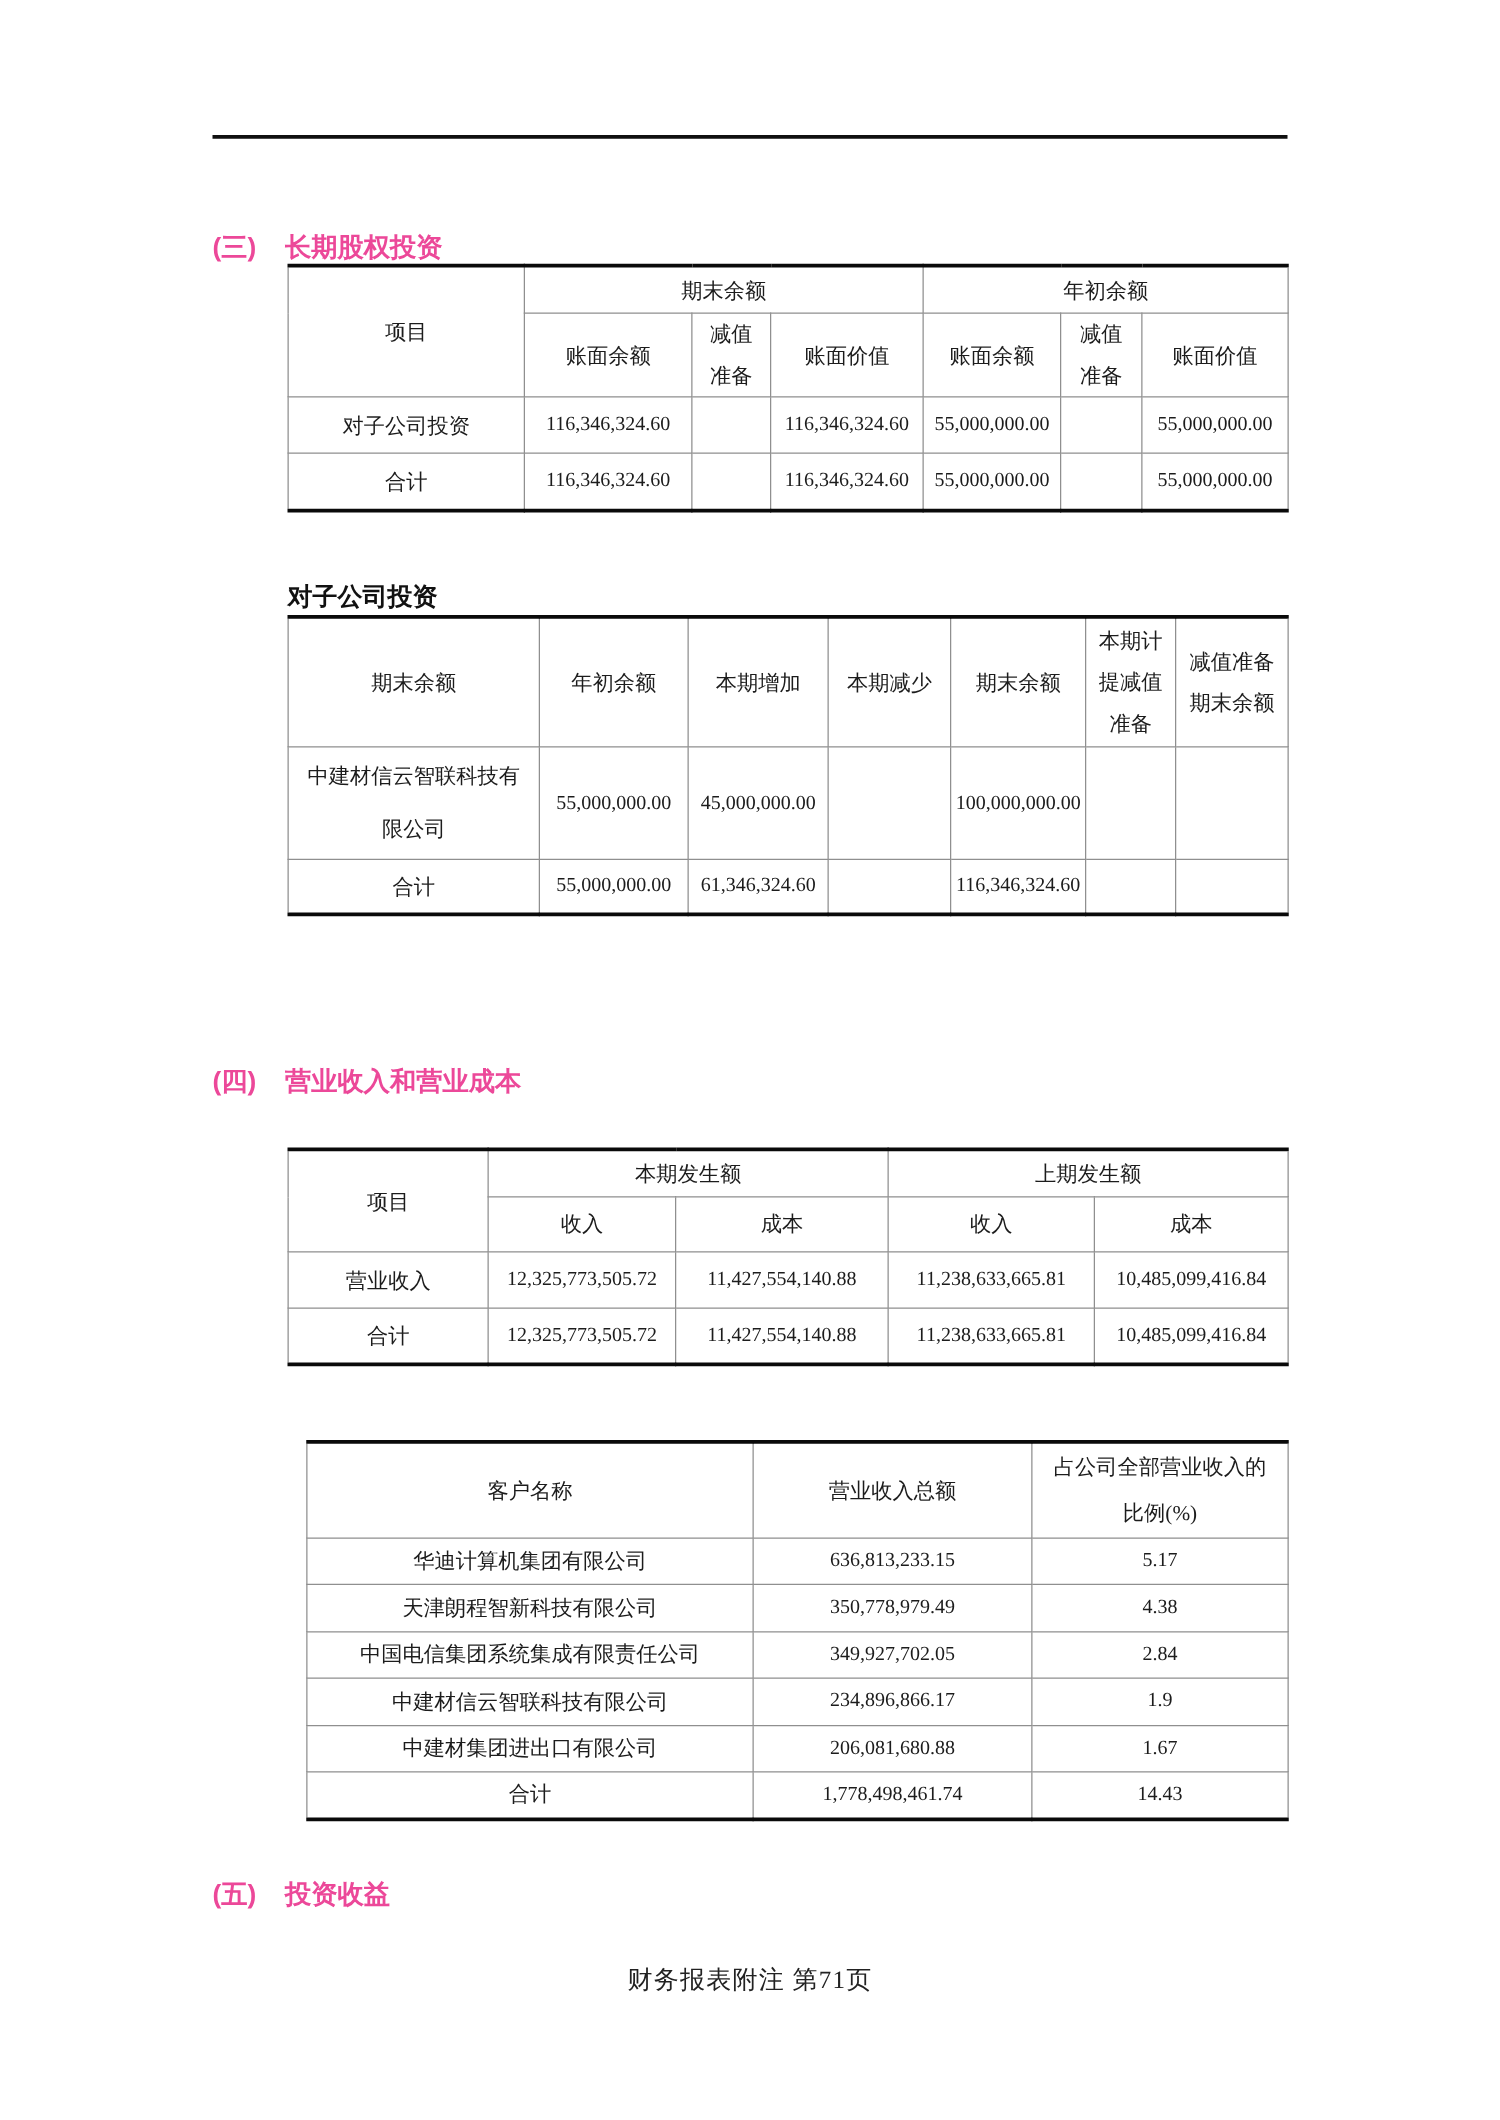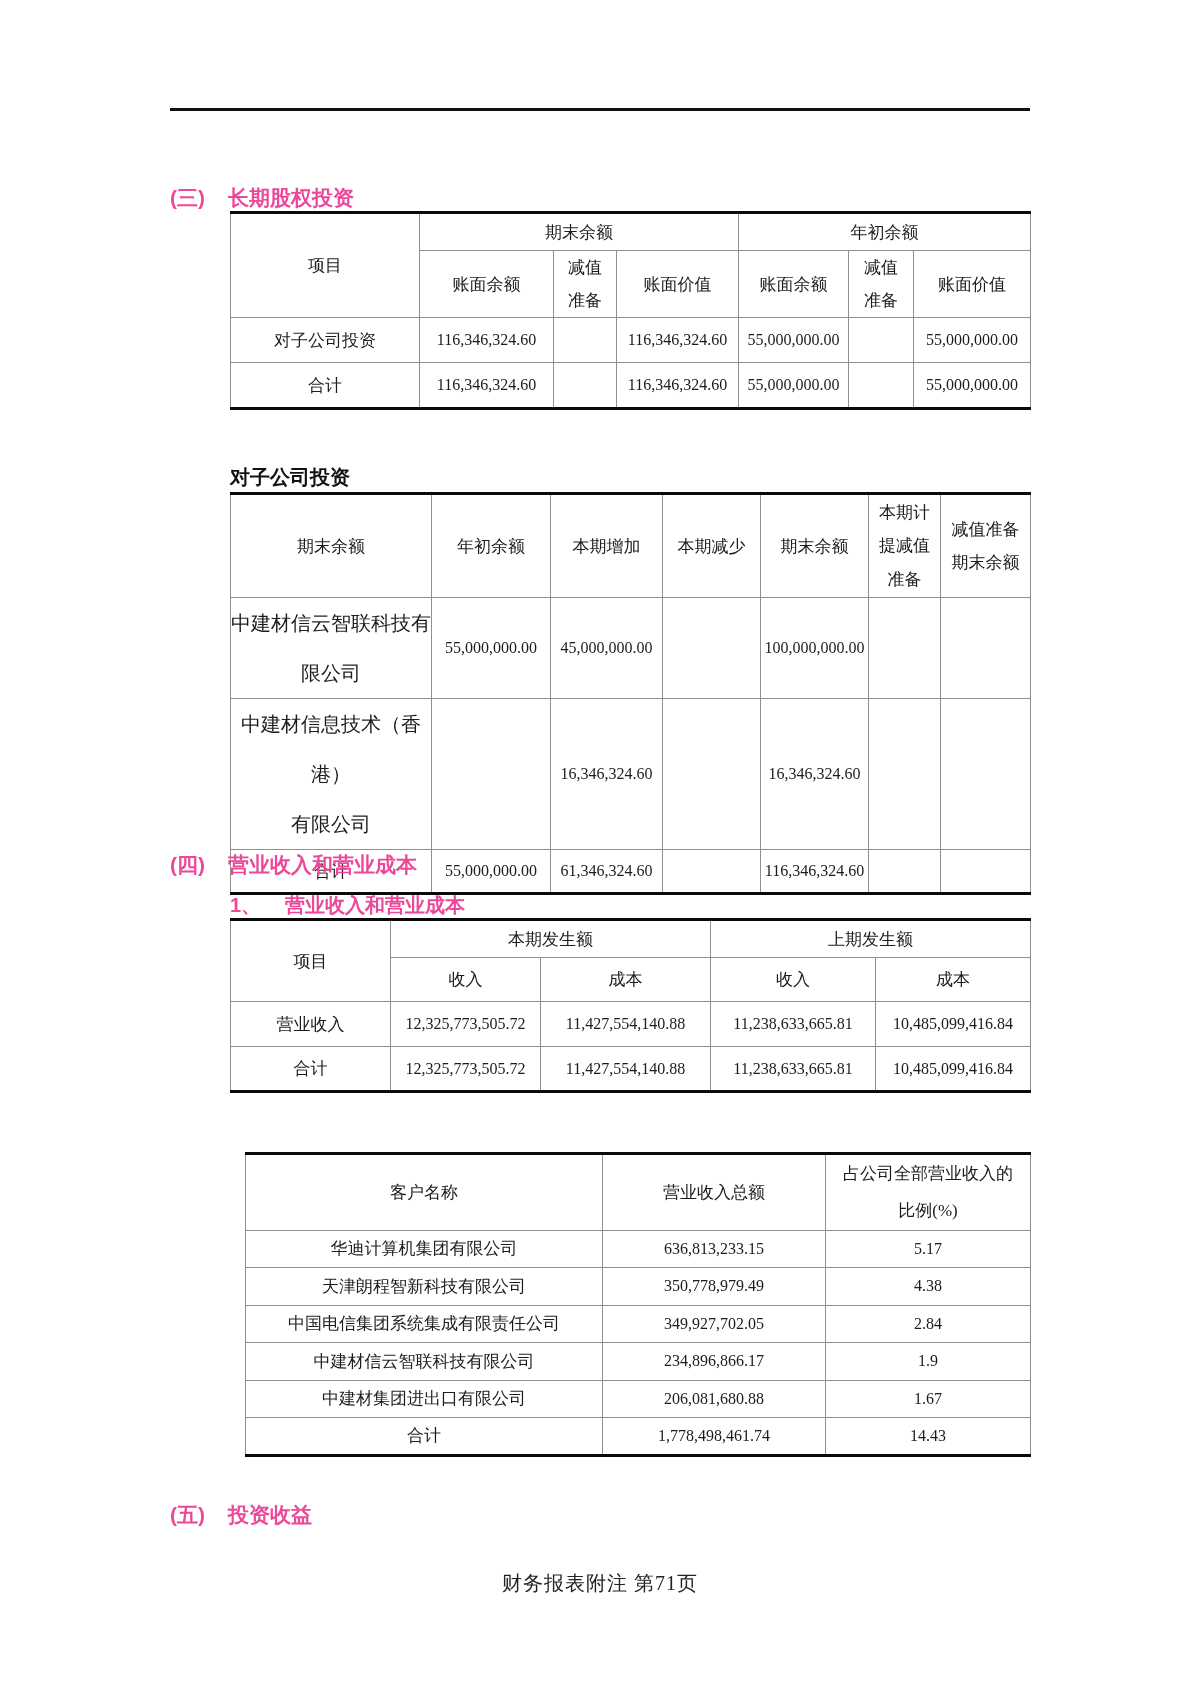--- a/index.html
+++ b/index.html
@@ -29,21 +29,21 @@
     border-collapse:collapse; table-layout:fixed; width:100%;
     border-top:3px solid #0a0a0a; border-bottom:3px solid #0a0a0a;
     font-size:16px; color:#1c1c1c;
   }
   table.doc td {
     border:1px solid #8f8f8f; text-align:center; vertical-align:middle;
     padding:0; overflow:hidden;
   }
   td.prewrap { white-space:pre-line; line-height:1.95; }
   td.name { text-align:left; padding-left:14px; font-size:17px; }
-  td.name2 { text-align:left; padding-left:14px; font-size:20px; white-space:pre-line; line-height:2.5; }
+  td.name2 { text-align:left; padding-left:14px; font-size:17px; white-space:pre-line; line-height:2.5; }
   td.cn { font-size:17px; }
   td.money-r { text-align:right; padding-right:12px; }
 
   .footer { text-align:center; font-size:20px; color:#222; letter-spacing:1px; }
 </style>
 </head>
 <body>
 
 <div class="page">
 
@@ -131,50 +131,37 @@
       <tr style="height:90px;">
         <td class="name2">中建材信云智联科技有
 限公司</td>
         <td>55,000,000.00</td>
         <td>45,000,000.00</td>
         <td></td>
         <td>100,000,000.00</td>
         <td></td>
         <td></td>
       </tr>
-      <tr style="height:88px;">
-        <td class="name2">中建材信息技术（香港）
-有限公司</td>
-        <td></td>
-        <td>16,346,324.60</td>
-        <td></td>
-        <td>16,346,324.60</td>
-        <td></td>
-        <td></td>
-      </tr>
       <tr style="height:44px;">
         <td class="cn">合计</td>
         <td>55,000,000.00</td>
         <td>61,346,324.60</td>
         <td></td>
         <td>116,346,324.60</td>
         <td></td>
         <td></td>
       </tr>
     </tbody>
       </table>
   </div>
 
   <div class="abs sec-head" style="left:170px; top:851px; width:860px;">
     <span class="num">(四)</span><span>营业收入和营业成本</span>
   </div>
 
-  <div class="abs sec-head sub-head" style="left:230px; top:892px; width:800px; font-size:20px;">
-    <span class="num">1、</span><span>营业收入和营业成本</span>
-  </div>
 
   <div class="abs" style="left:230px; top:918px; width:800px;">
     <table class="doc">
       <colgroup>
         <col style="width:160px">
           <col style="width:150px">
           <col style="width:170px">
           <col style="width:165px">
           <col style="width:155px">
       </colgroup>

